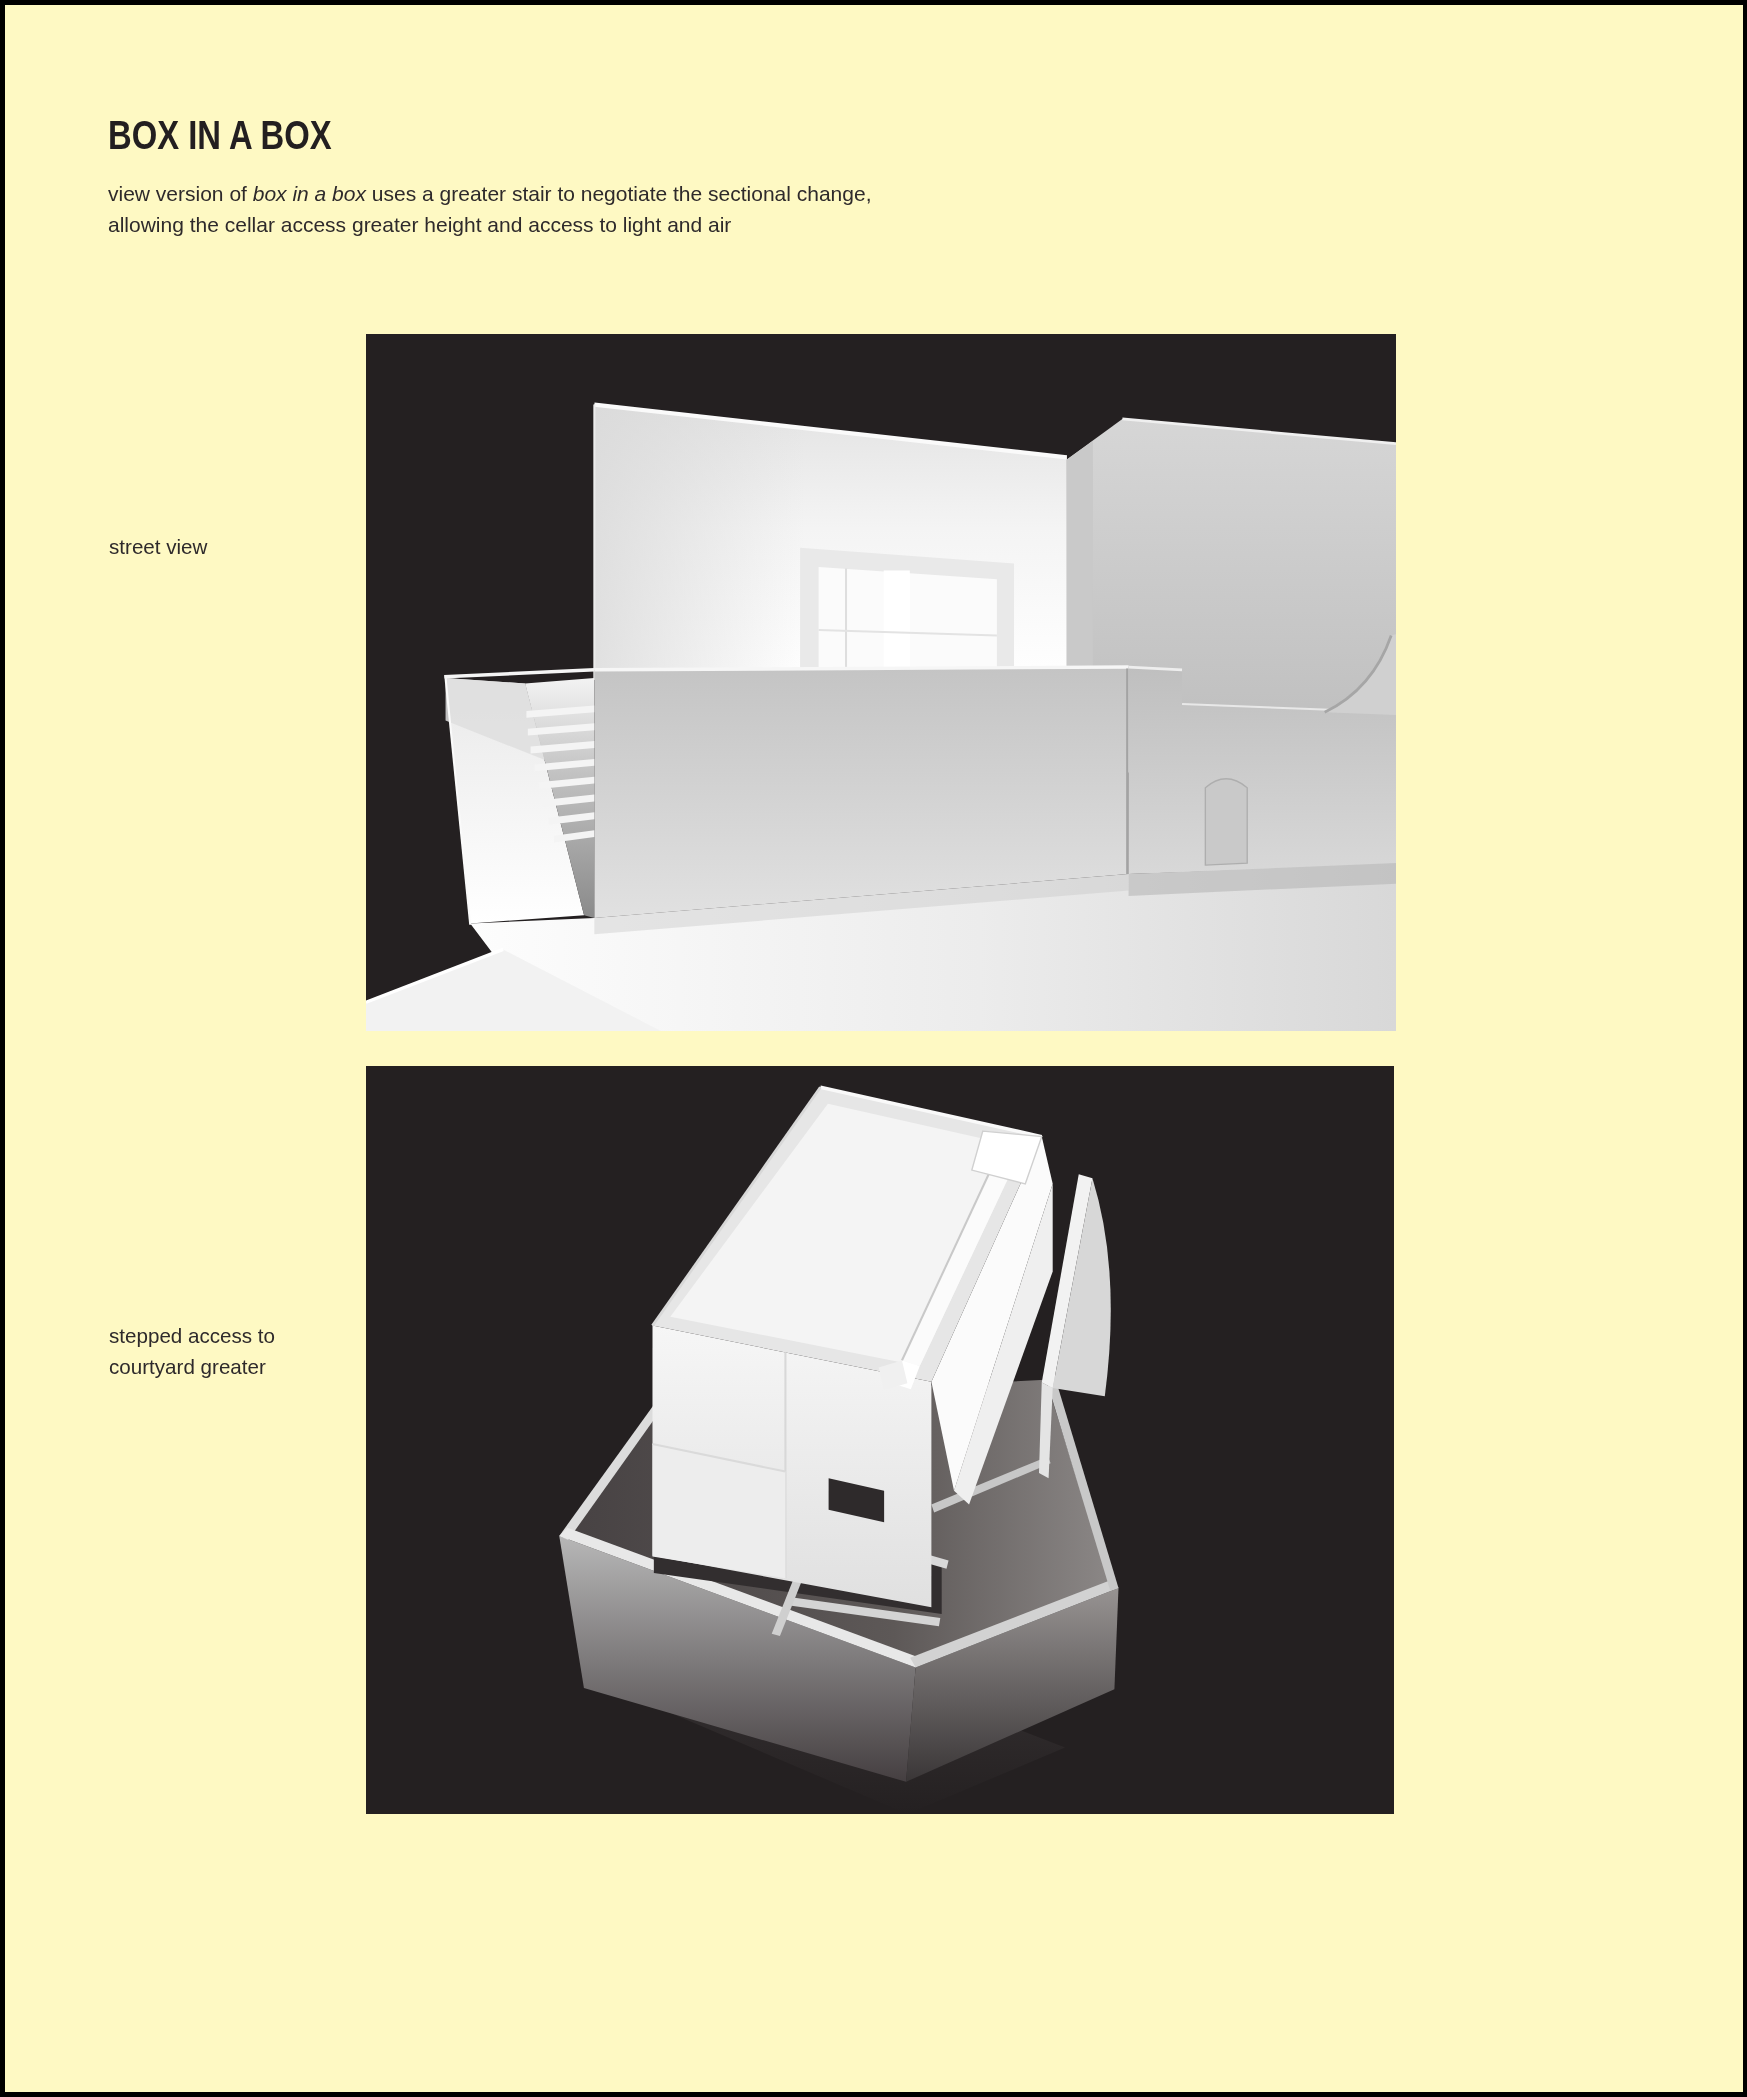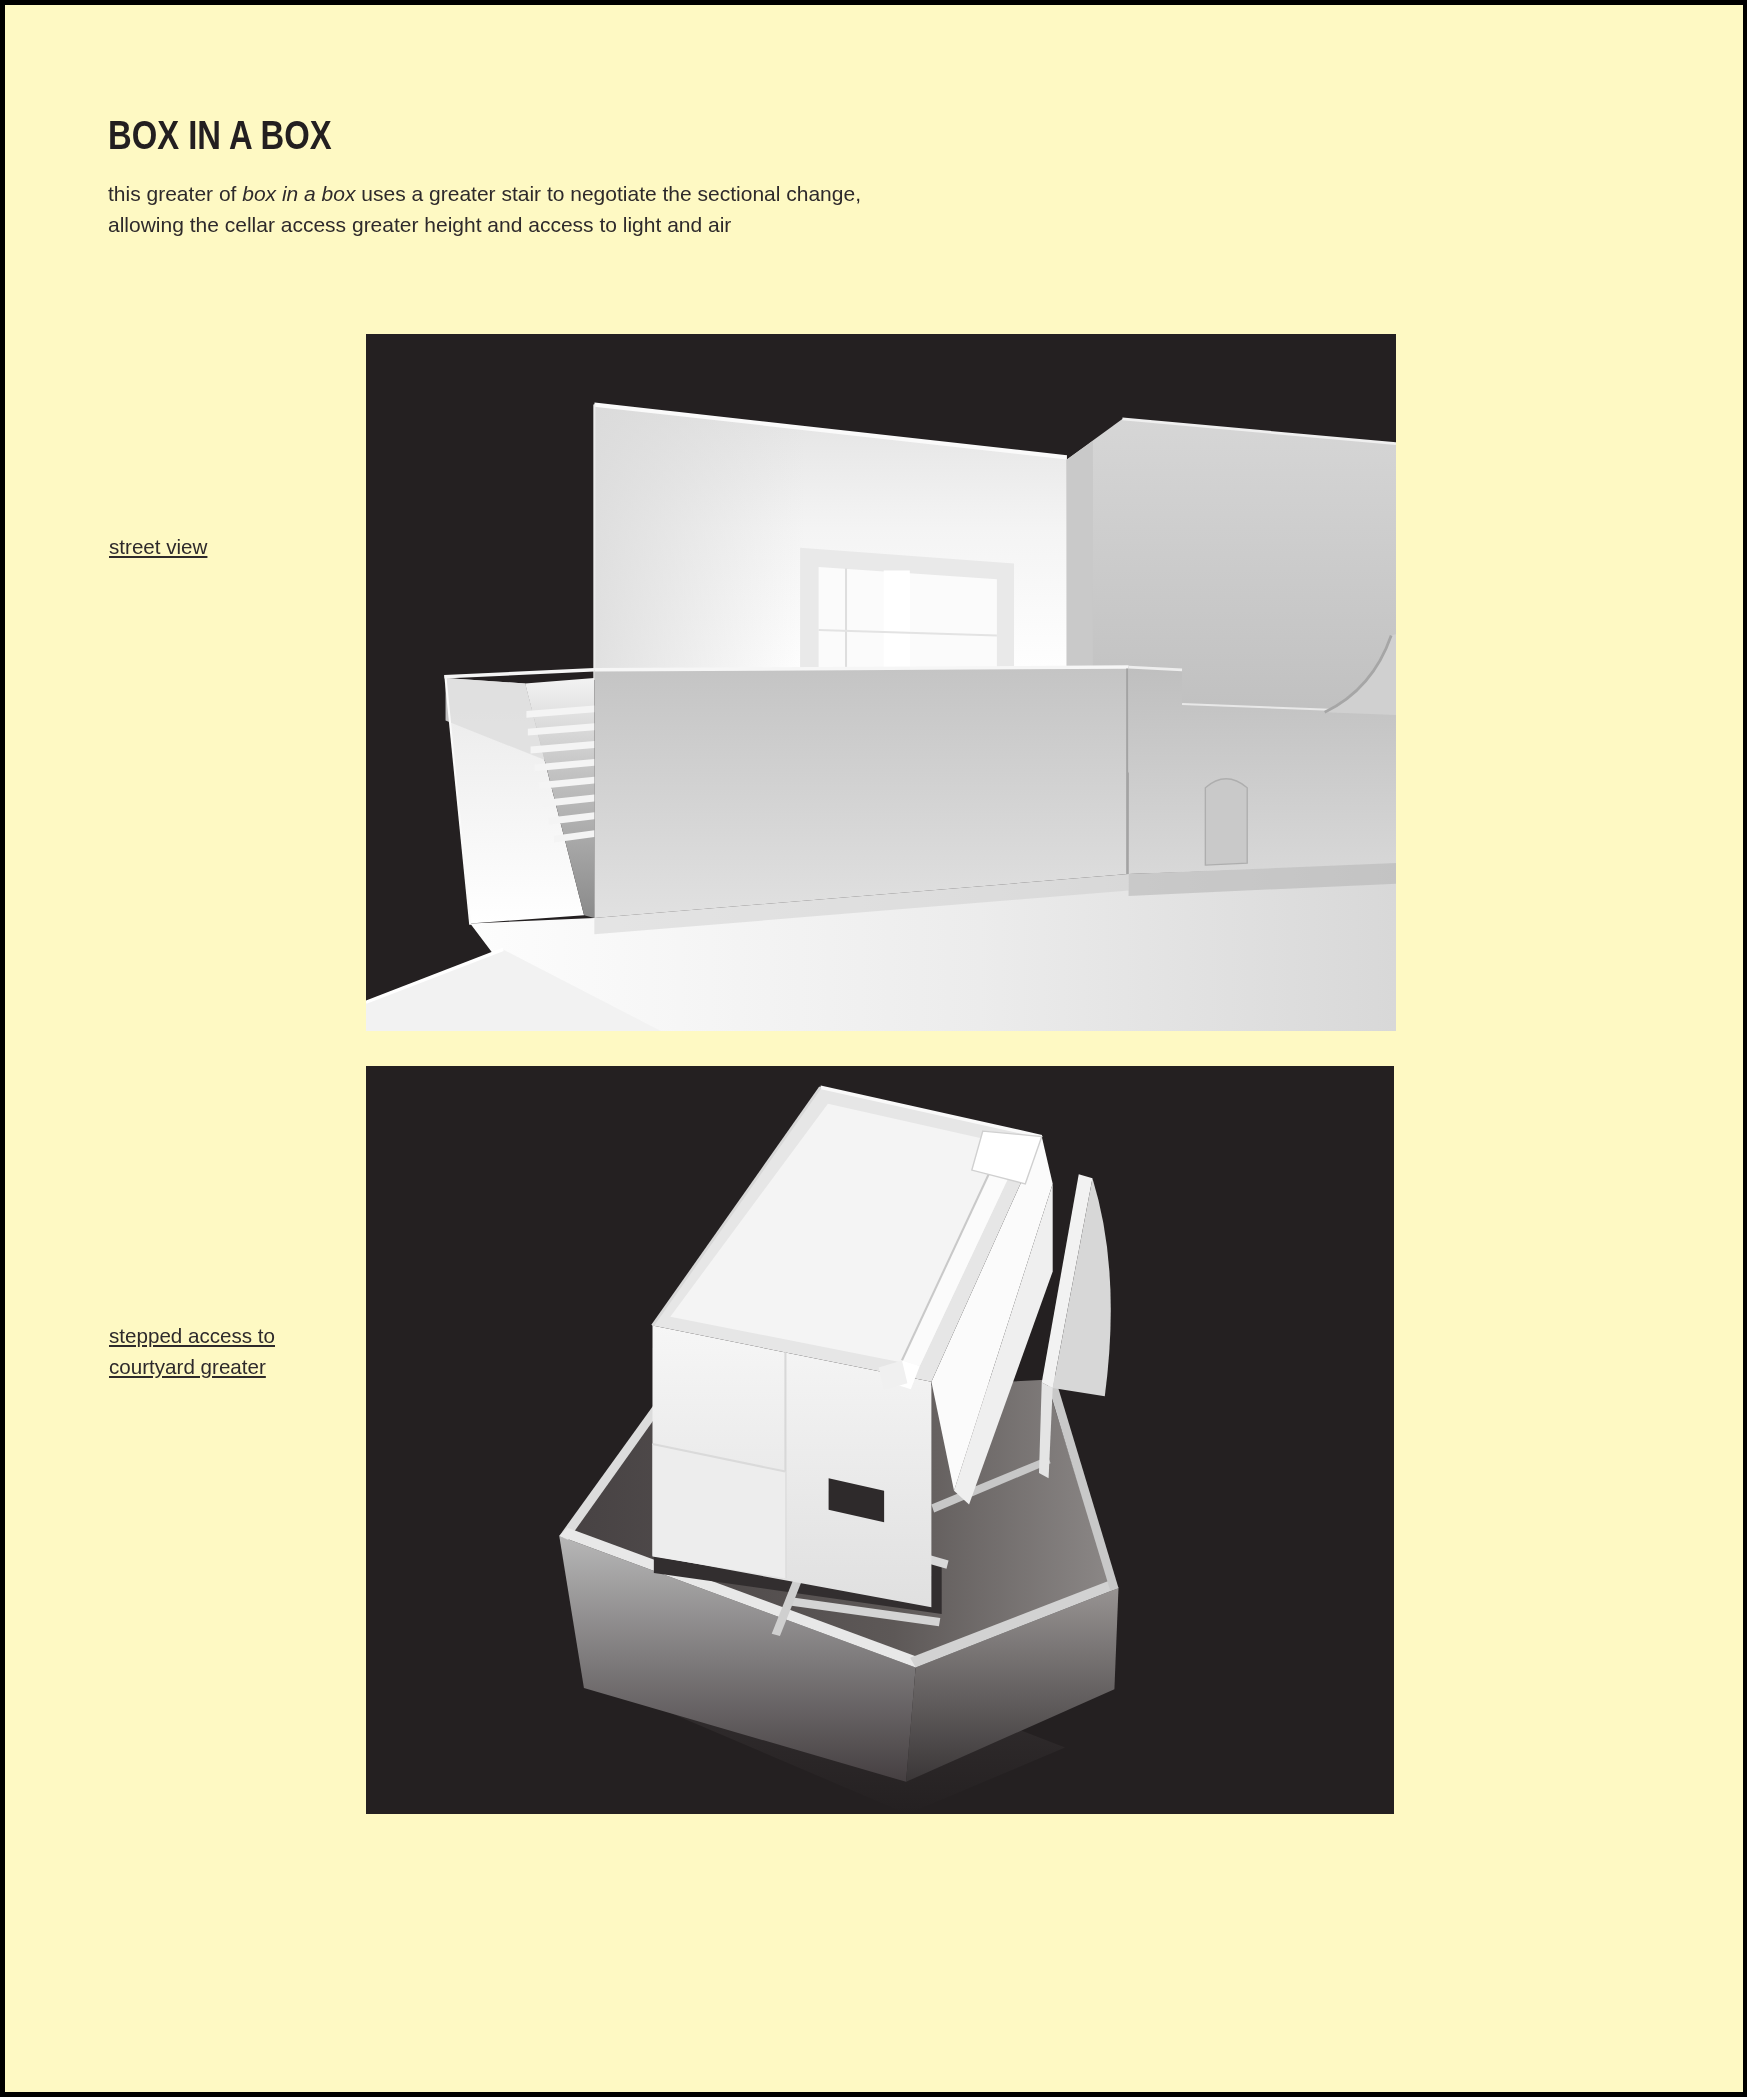--- a/index.html
+++ b/index.html
@@ -28,41 +28,40 @@
     font-size:21px;line-height:31px;
     color:#2e2a2b;
     width:891px;
   }
   .intro .it{font-style:italic;}
   .fig-label{
     left:104px;
     font-size:20.6px;line-height:31px;
     color:#2e2a2b;
     white-space:nowrap;
-    text-decoration:underline;
   }
   .label-1{top:526px;}
   .label-2{top:1315px;}
   .photo{
     background:#242021;
     overflow:hidden;
   }
   .photo-1{left:361px;top:329px;width:1030px;height:697px;}
   .photo-2{left:361px;top:1061px;width:1028px;height:748px;}
   .photo svg{display:block;width:100%;height:100%;}
 </style>
 </head>
 <body>
 
 <div class="page">
 
   <div class="abs page-title">BOX IN A BOX</div>
 
   <div class="abs intro">
-    <span>this greater of </span><span class="it">box in a box</span><span> uses a greater stair to negotiate the sectional change,</span><br>
+    <span>view version of </span><span class="it">box in a box</span><span> uses a greater stair to negotiate the sectional change,</span><br>
     <span>allowing the cellar access greater height and access to light and air</span>
   </div>
 
   <div class="abs fig-label label-1">street view</div>
 
   <div class="abs fig-label label-2">
     <span>stepped access to</span><br>
     <span>courtyard greater</span>
   </div>
 

